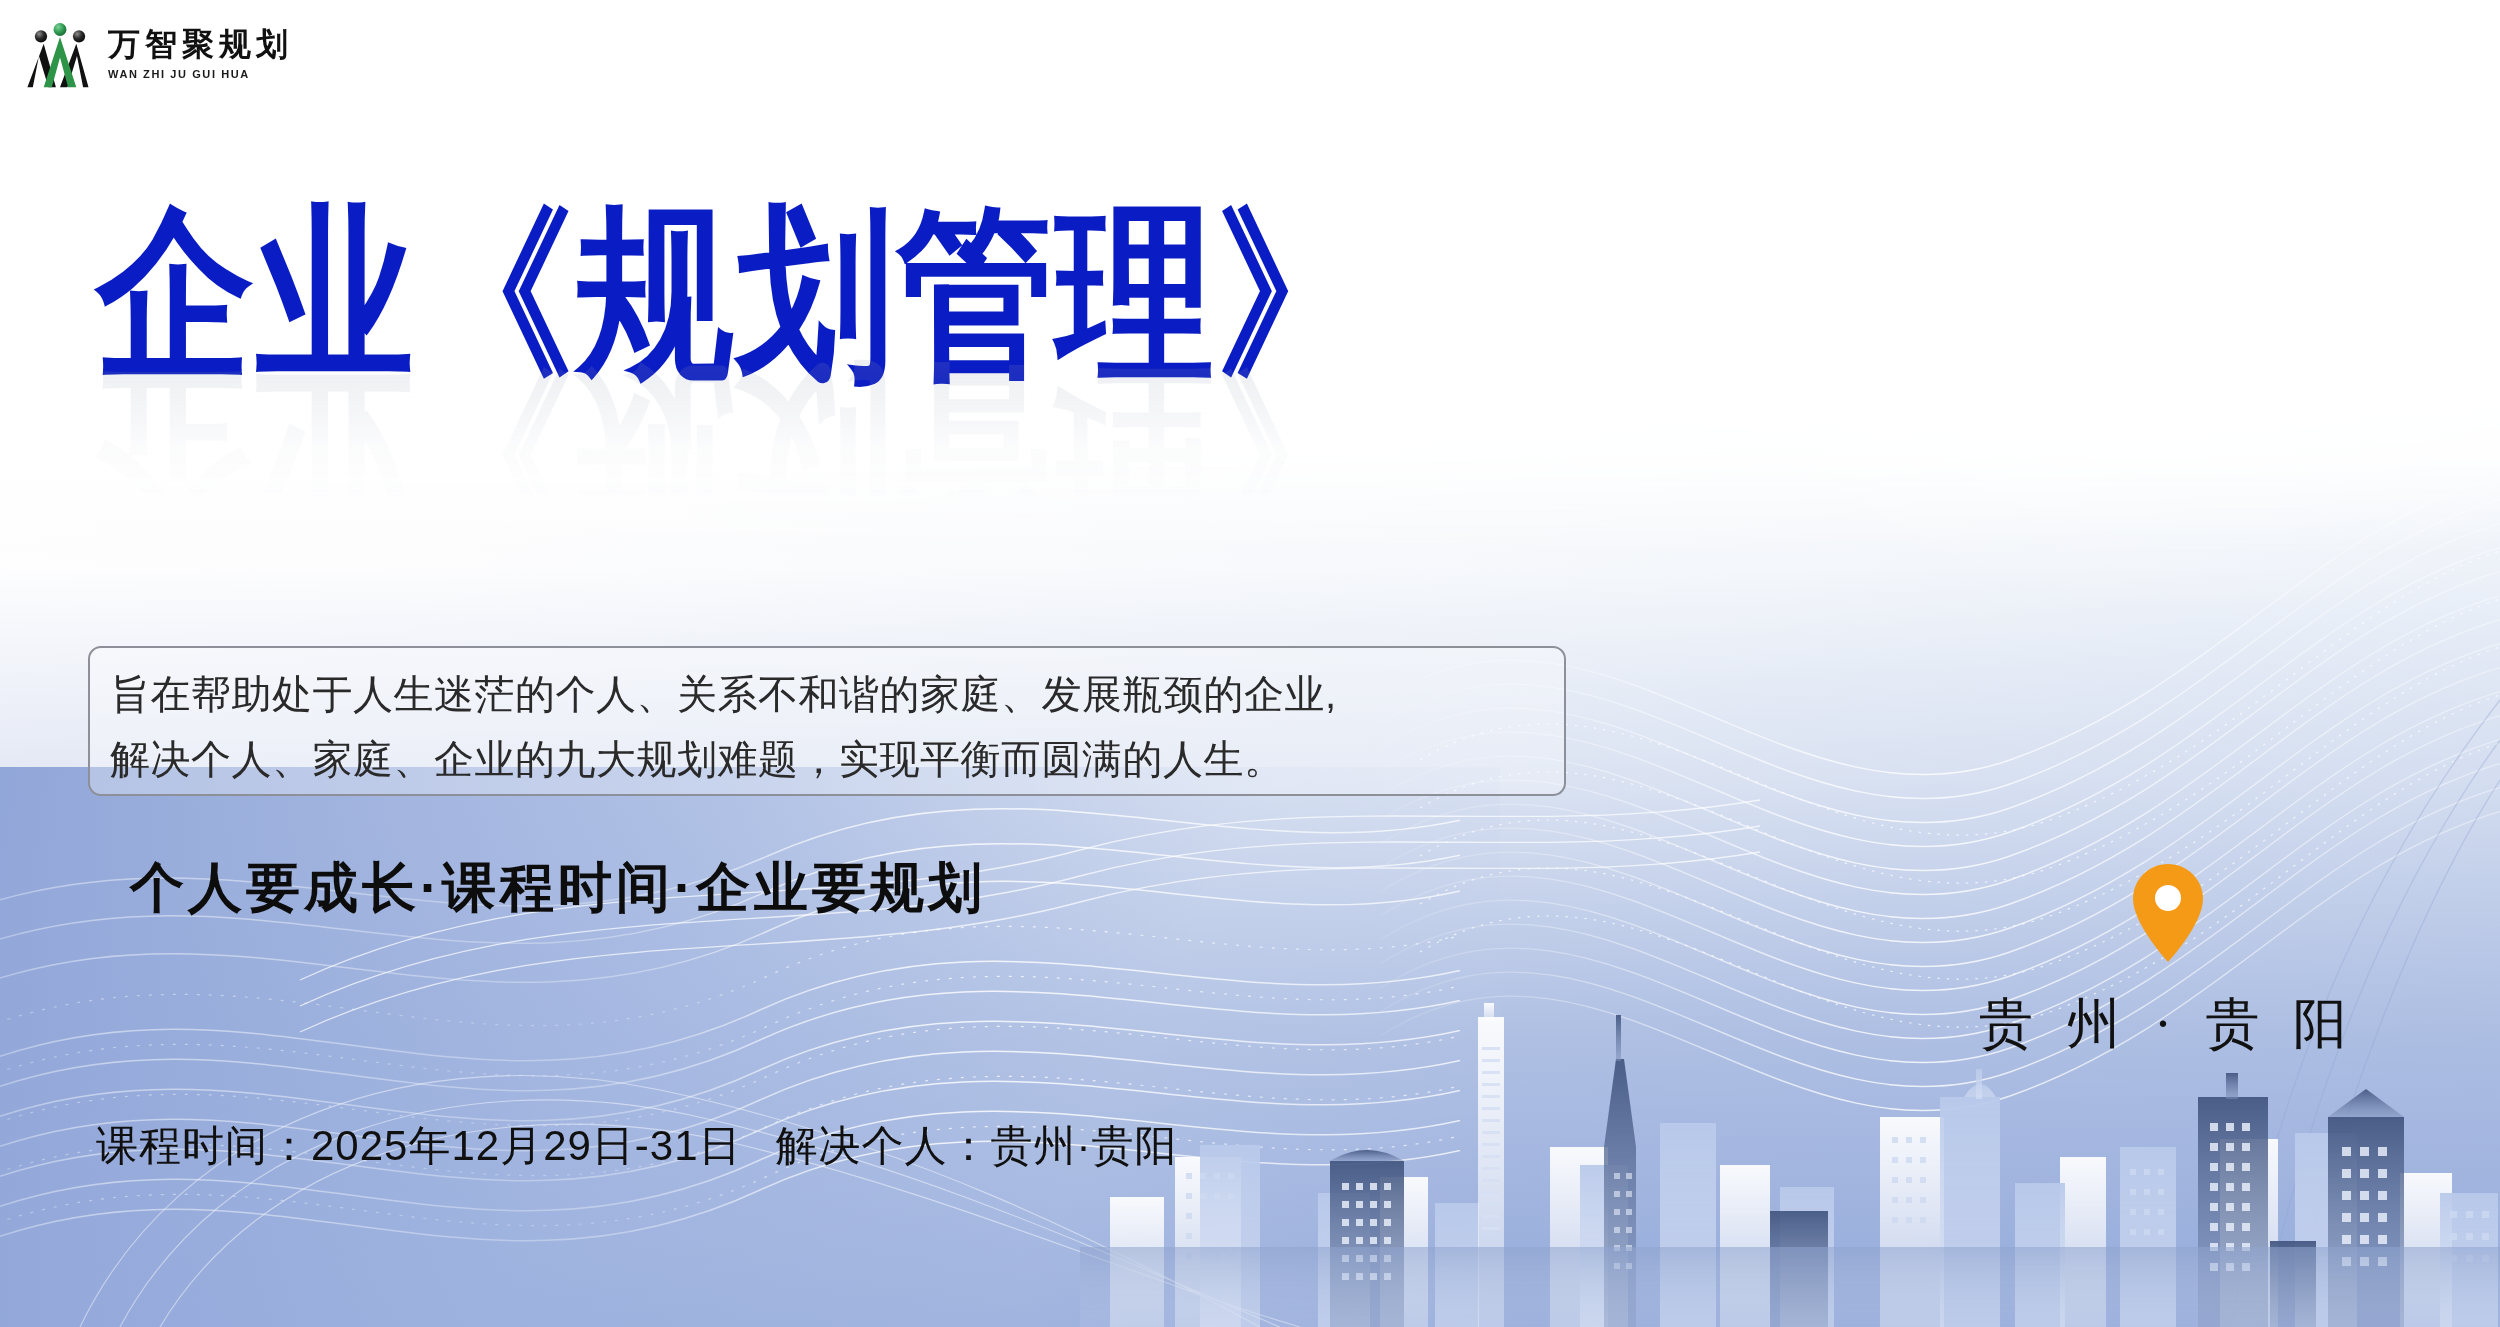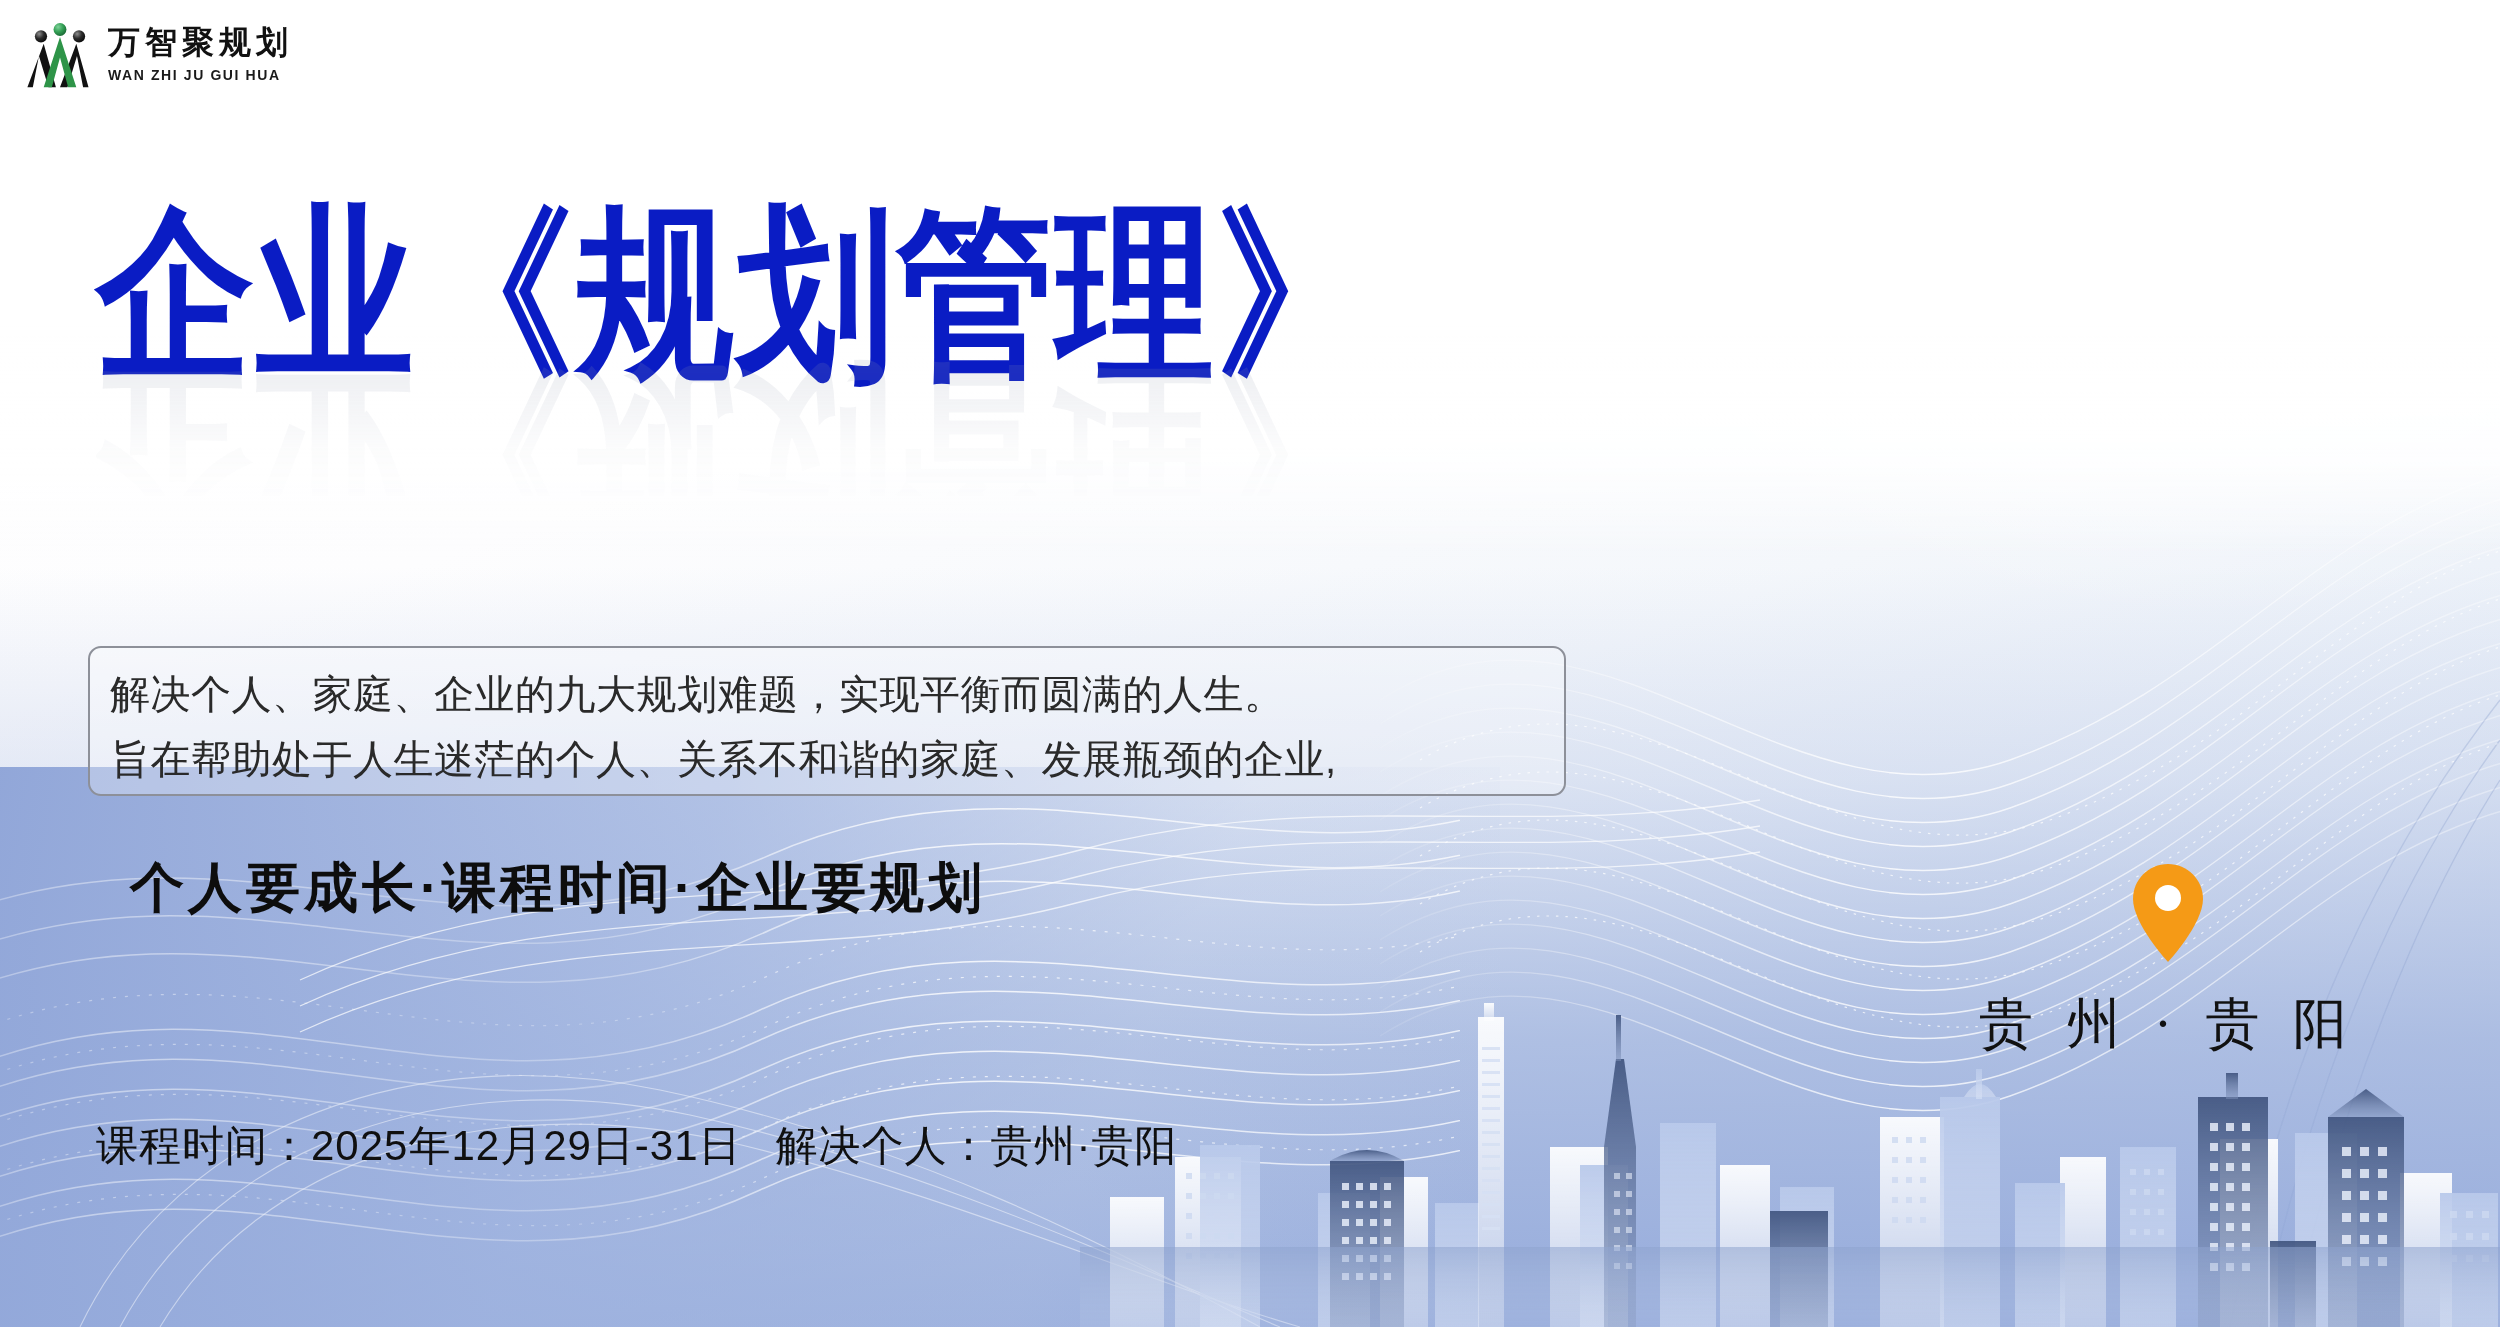--- a/index.html
+++ b/index.html
@@ -39,21 +39,21 @@
 
   
   .logo { position:absolute; left:26px; top:18px; display:flex; align-items:center; gap:14px; }
   .logo-mark { width:68px; height:72px; flex:none; }
   .logo-txt { display:flex; flex-direction:column; gap:8px; }
   .logo-cn {
     font-family:"Liberation Serif","DejaVu Serif",serif;
     font-size:32px; font-weight:700; color:#111; letter-spacing:5px; line-height:1.05;
   }
   .logo-en {
-    font-size:14px; font-weight:700; color:#1a1a1a; letter-spacing:1.6px; line-height:1;
+    font-size:11px; font-weight:700; color:#1a1a1a; letter-spacing:1.6px; line-height:1;
   }
 
   
   .title-wrap { position:absolute; left:96px; top:200px; width:1640px; }
   .title {
     font-family:"Liberation Sans","DejaVu Sans",sans-serif;
     font-size:158px; font-weight:700; line-height:1.0;
     color:#0A1CC4; letter-spacing:2px; white-space:nowrap;
     transform:scaleY(1.18); transform-origin:left top;
   }
@@ -490,22 +490,22 @@
   </div>
 
   <div class="title-wrap">
     <div class="title">企业《规划管理》</div>
     <div class="reflect-holder">
       <div class="title-reflect">企业《规划管理》</div>
     </div>
   </div>
 
   <div class="desc-box">
+    <div class="desc-line">旨在帮助处于人生迷茫的个人、关系不和谐的家庭、发展瓶颈的企业,</div>
     <div class="desc-line">解决个人、家庭、企业的九大规划难题，实现平衡而圆满的人生。</div>
-    <div class="desc-line">旨在帮助处于人生迷茫的个人、关系不和谐的家庭、发展瓶颈的企业,</div>
   </div>
 
   <div class="tagline">个人要成长·课程时间·企业要规划</div>
 
   <div class="course-info">
     <div class="course-row">课程时间：2025年12月29日-31日</div>
     <div class="course-row">解决个人：贵州·贵阳</div>
   </div>
 
   <div class="loc-block">

